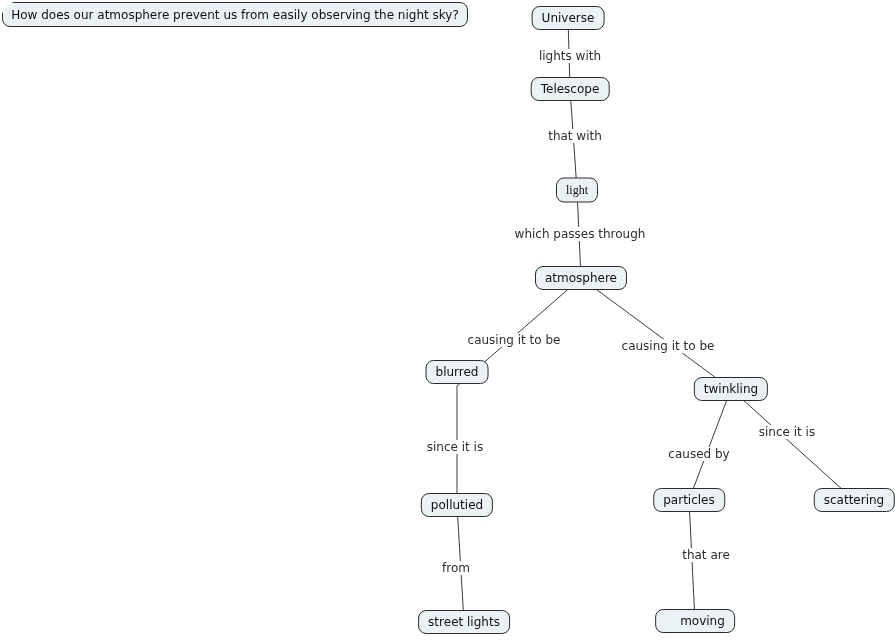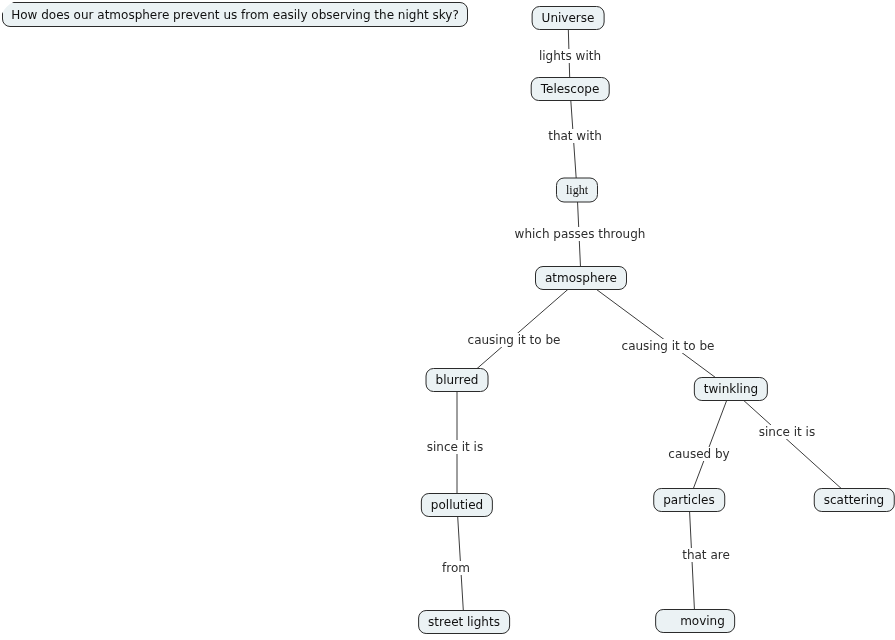--- a/index.html
+++ b/index.html
@@ -89,20 +89,20 @@
     <div class="link-label" style="left: 668px; top: 346px;">causing it to be</div>
     <div class="link-label" style="left: 455px; top: 447px;">since it is</div>
     <div class="link-label" style="left: 699px; top: 454px;">caused by</div>
     <div class="link-label" style="left: 787px; top: 432px;">since it is</div>
     <div class="link-label" style="left: 456px; top: 568px;">from</div>
     <div class="link-label" style="left: 692px; top: 555px; margin-left: 14px;">that are</div>
     <div class="concept" style="left: 568px; top: 18px;">Universe</div>
     <div class="concept" style="left: 570px; top: 89px;">Telescope</div>
     <div class="concept" style="left: 577px; top: 190px; font-family: Liberation Serif, serif;">light</div>
     <div class="concept" style="left: 581px; top: 278px;">atmosphere</div>
-    <div class="concept" style="left: 457px; top: 380px;">blurred</div>
+    <div class="concept" style="left: 457px; top: 372px;">blurred</div>
     <div class="concept" style="left: 731px; top: 389px;">twinkling</div>
     <div class="concept" style="left: 457px; top: 505px;">pollutied</div>
     <div class="concept" style="left: 689px; top: 500px;">particles</div>
     <div class="concept" style="left: 854px; top: 500px;">scattering</div>
     <div class="concept" style="left: 464px; top: 622px;">street lights</div>
     <div class="concept" style="left: 695px; top: 621px; padding-left: 24px;">moving</div>
   </div>
 
 </body></html>

